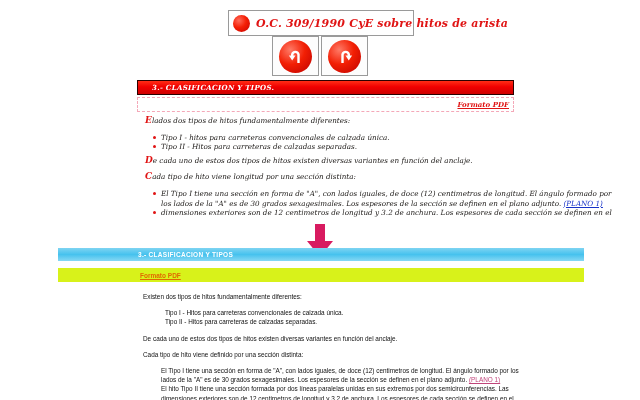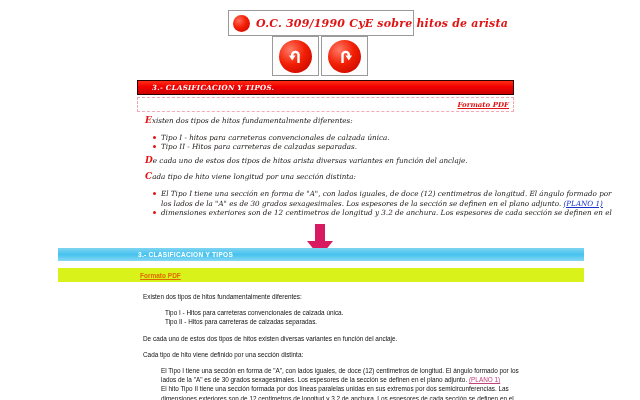--- a/index.html
+++ b/index.html
@@ -155,36 +155,36 @@
 <div class="red-bar">
   <span class="red-bar-label">3.- CLASIFICACION Y TIPOS.</span>
 </div>
 
 <div class="dashed-box">
   <span class="pdf-link-red">Formato PDF</span>
 </div>
 
 <div class="red-body">
   <div class="ln">
-    <span class="cap">E</span><span>xisten dos tipos de hitos fundamentalmente diferentes:</span>
+    <span class="cap">E</span><span>lados dos tipos de hitos fundamentalmente diferentes:</span>
   </div>
   <div class="sp8"></div>
 
   <div class="bullet-row">
     <div class="bdot"></div>
     <div class="bwrap ln">Tipo I - hitos para carreteras convencionales de calzada única.</div>
   </div>
   <div class="bullet-row">
     <div class="bdot"></div>
     <div class="bwrap ln">Tipo II - Hitos para carreteras de calzadas separadas.</div>
   </div>
   <div class="sp5"></div>
 
   <div class="ln">
-    <span class="cap">D</span><span>e cada uno de estos dos tipos de hitos arista diversas variantes en función del anclaje.</span>
+    <span class="cap">D</span><span>e cada uno de estos dos tipos de hitos existen diversas variantes en función del anclaje.</span>
   </div>
   <div class="sp8"></div>
 
   <div class="ln">
     <span class="cap">C</span><span>ada tipo de hito viene longitud por una sección distinta:</span>
   </div>
   <div class="sp8"></div>
 
   <div class="bullet-row">
     <div class="bdot"></div>

